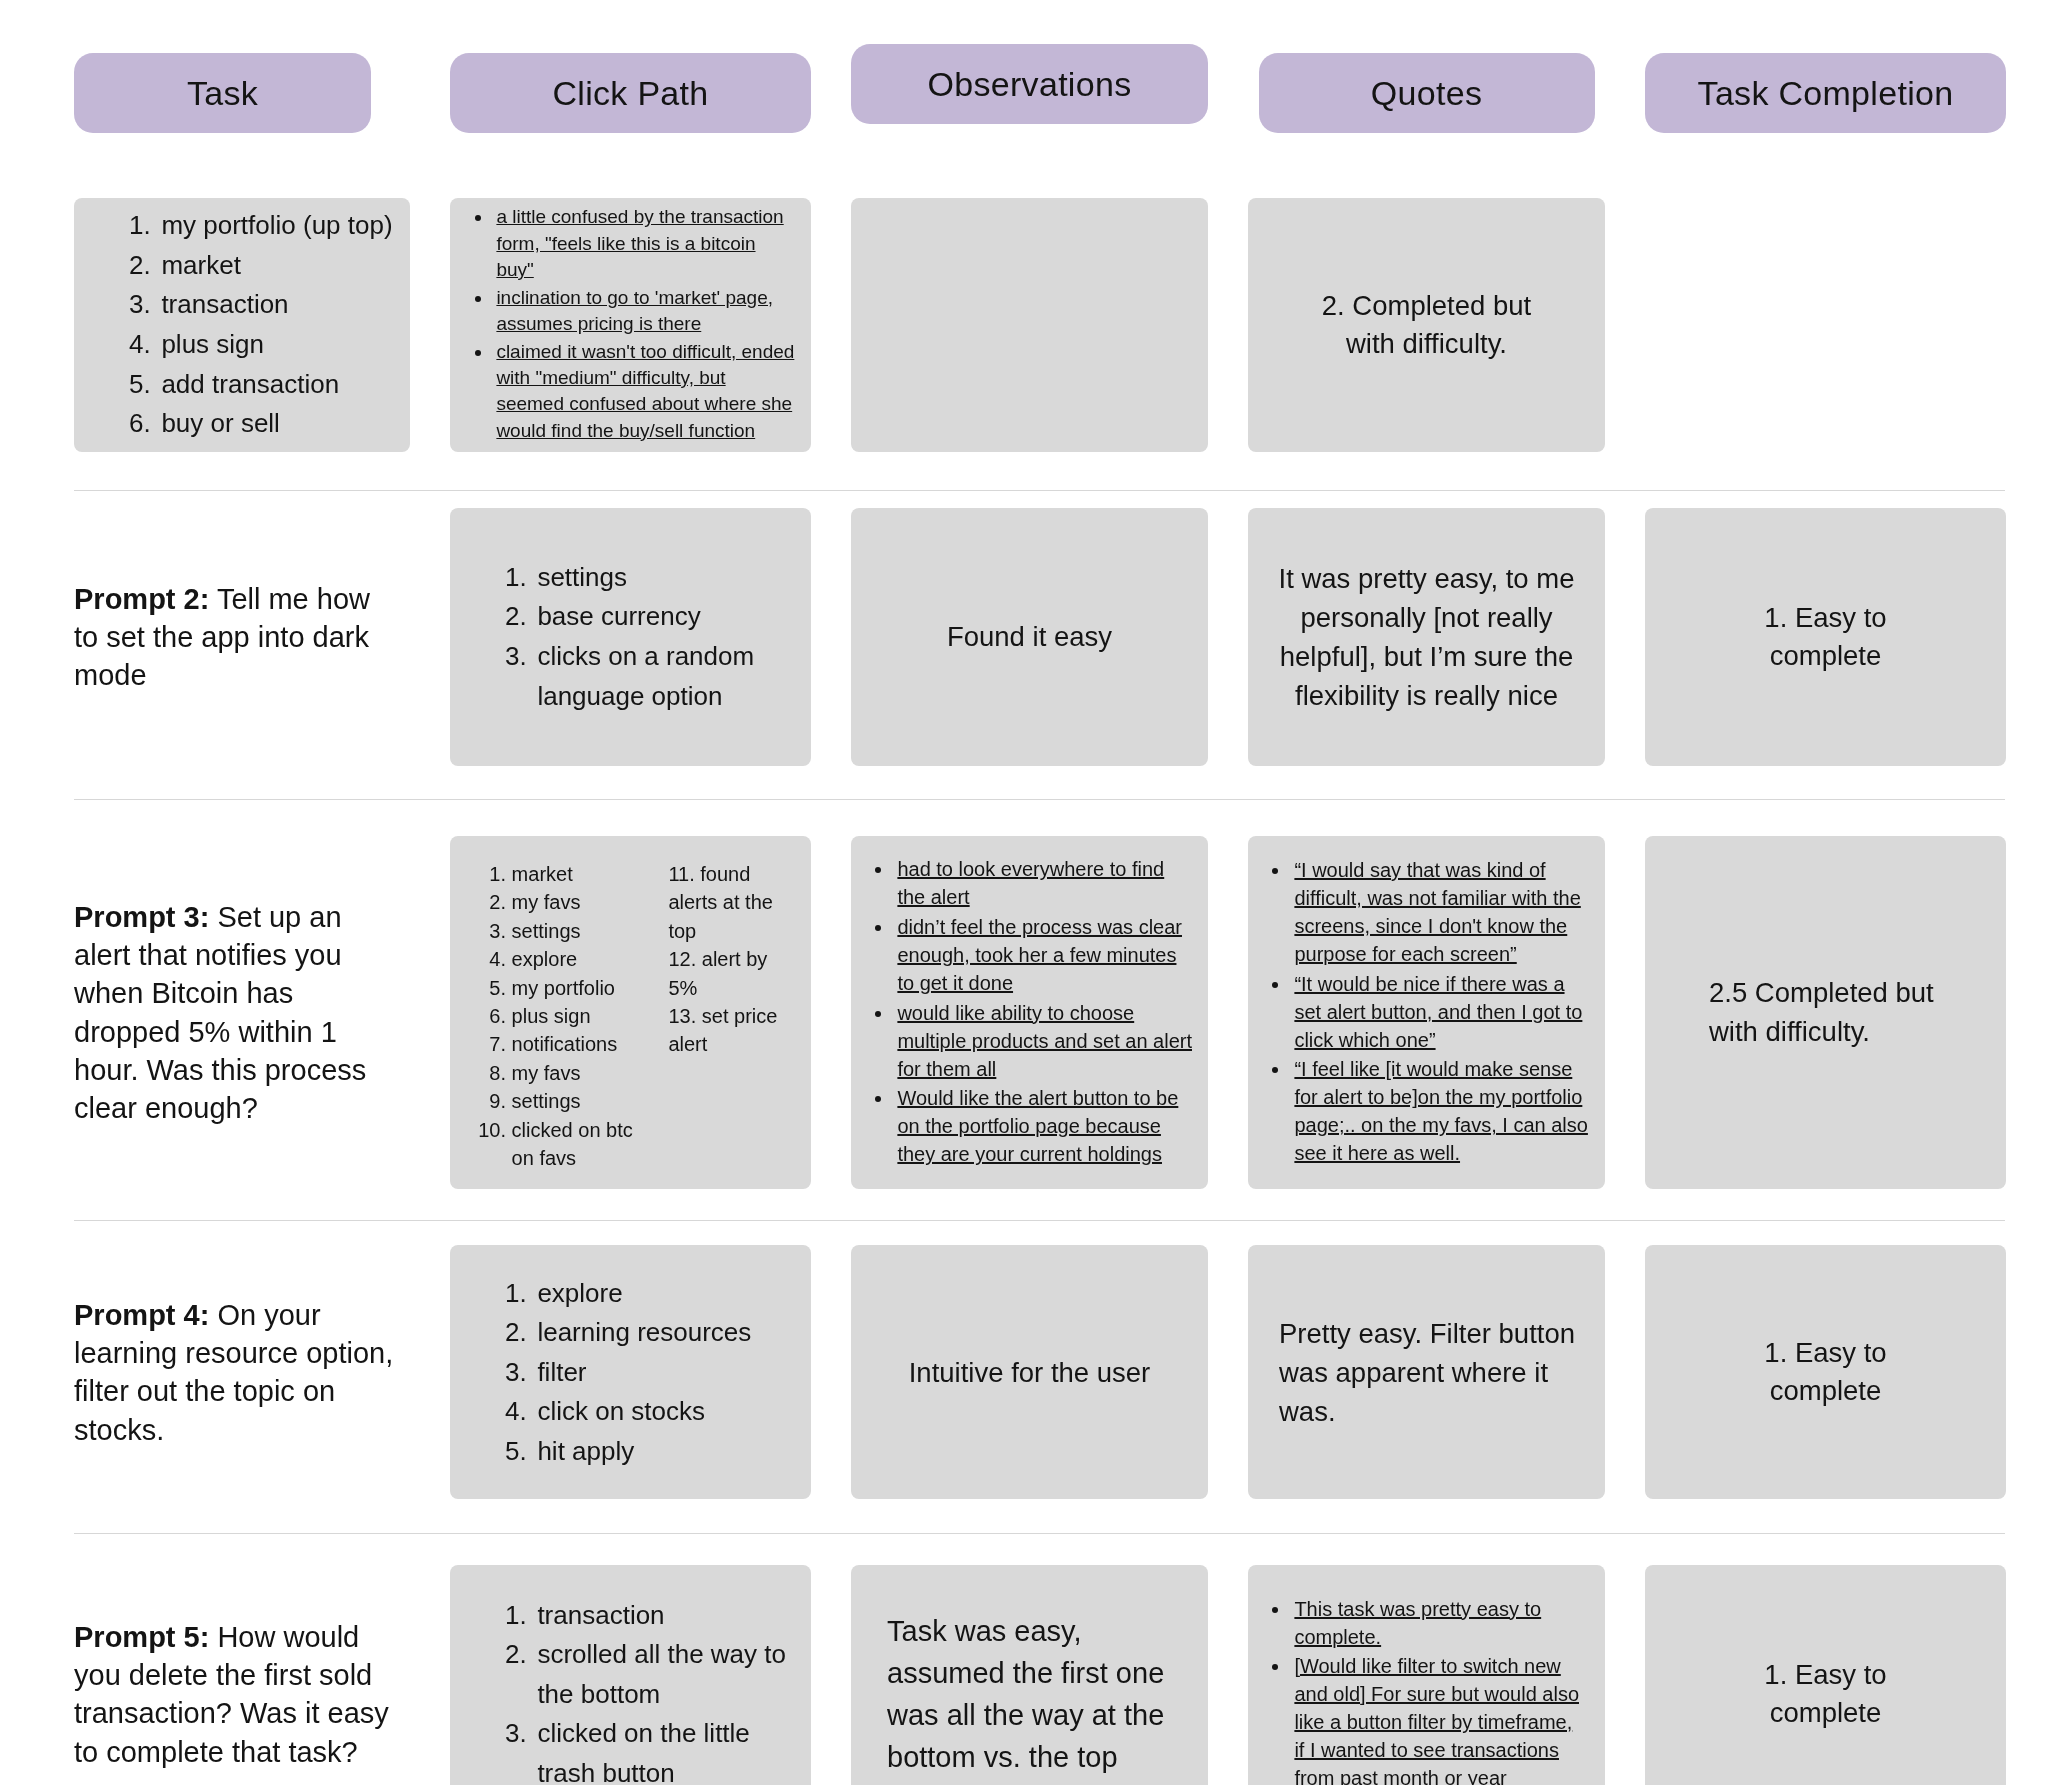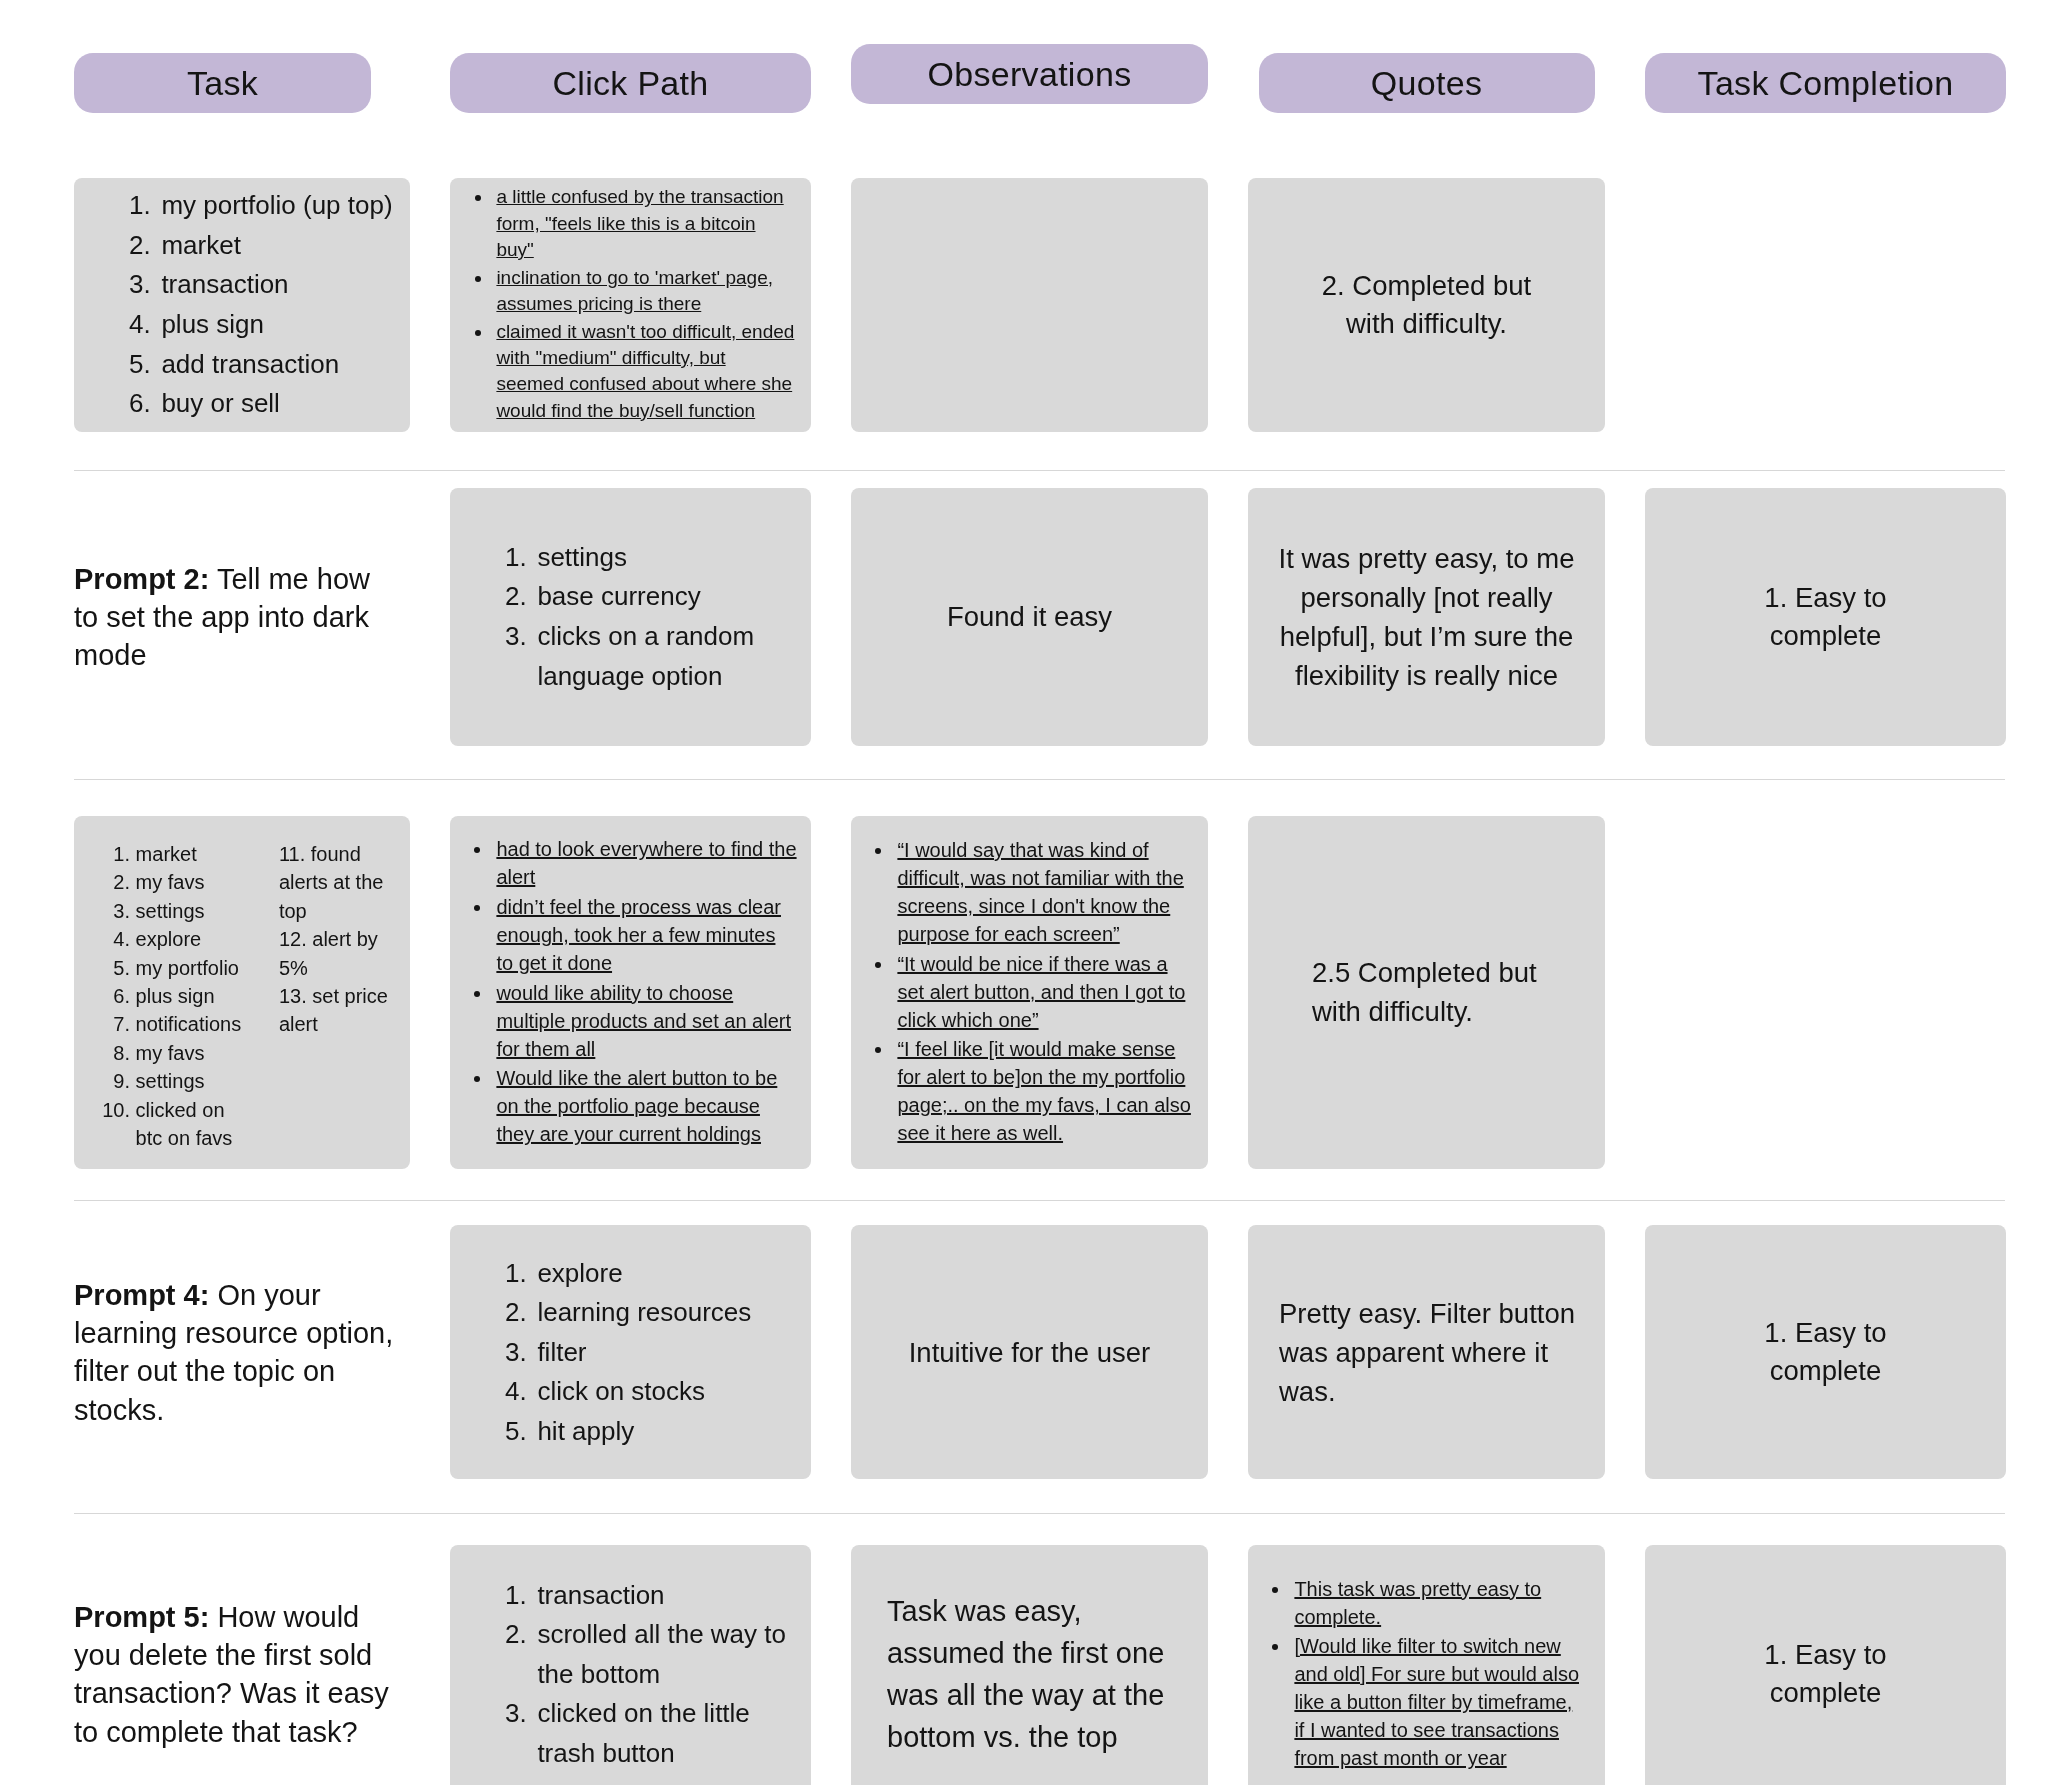--- a/index.html
+++ b/index.html
@@ -16,21 +16,21 @@
   .grid {
     display: grid;
     grid-template-columns: 336px 361px 357px 357px 361px;
     column-gap: 40px;
   }
 
   
   .pill {
     background: #c3b7d6;
     border-radius: 19px;
-    height: 60px;
+    height: 80px;
     display: flex;
     align-items: center;
     justify-content: center;
     font-size: 34px;
     letter-spacing: 0.3px;
   }
   .pill.task-pill { width: 297px; }
   .pill.quotes-pill { width: 336px; justify-self: center; }
   .pill.obs-pill { margin-top: -8.6px; }
 
@@ -157,20 +157,23 @@
       </div>
     </div>
     <div class="cell">
       <div class="box">
         <p class="completion">1. Easy to complete</p>
       </div>
     </div>
   </div>
 
   <div class="grid row r3">
+    <div class="cell task-cell">
+      <p class="task-text"><b>Prompt 3:</b> <span>Set up an alert that notifies you when Bitcoin has dropped 5% within 1 hour. Was this process clear enough?</span></p>
+    </div>
     <div class="cell">
       <div class="box click-cols">
         <ol class="left">
           <li>market</li>
           <li>my favs</li>
           <li>settings</li>
           <li>explore</li>
           <li>my portfolio</li>
           <li>plus sign</li>
           <li>notifications</li>

